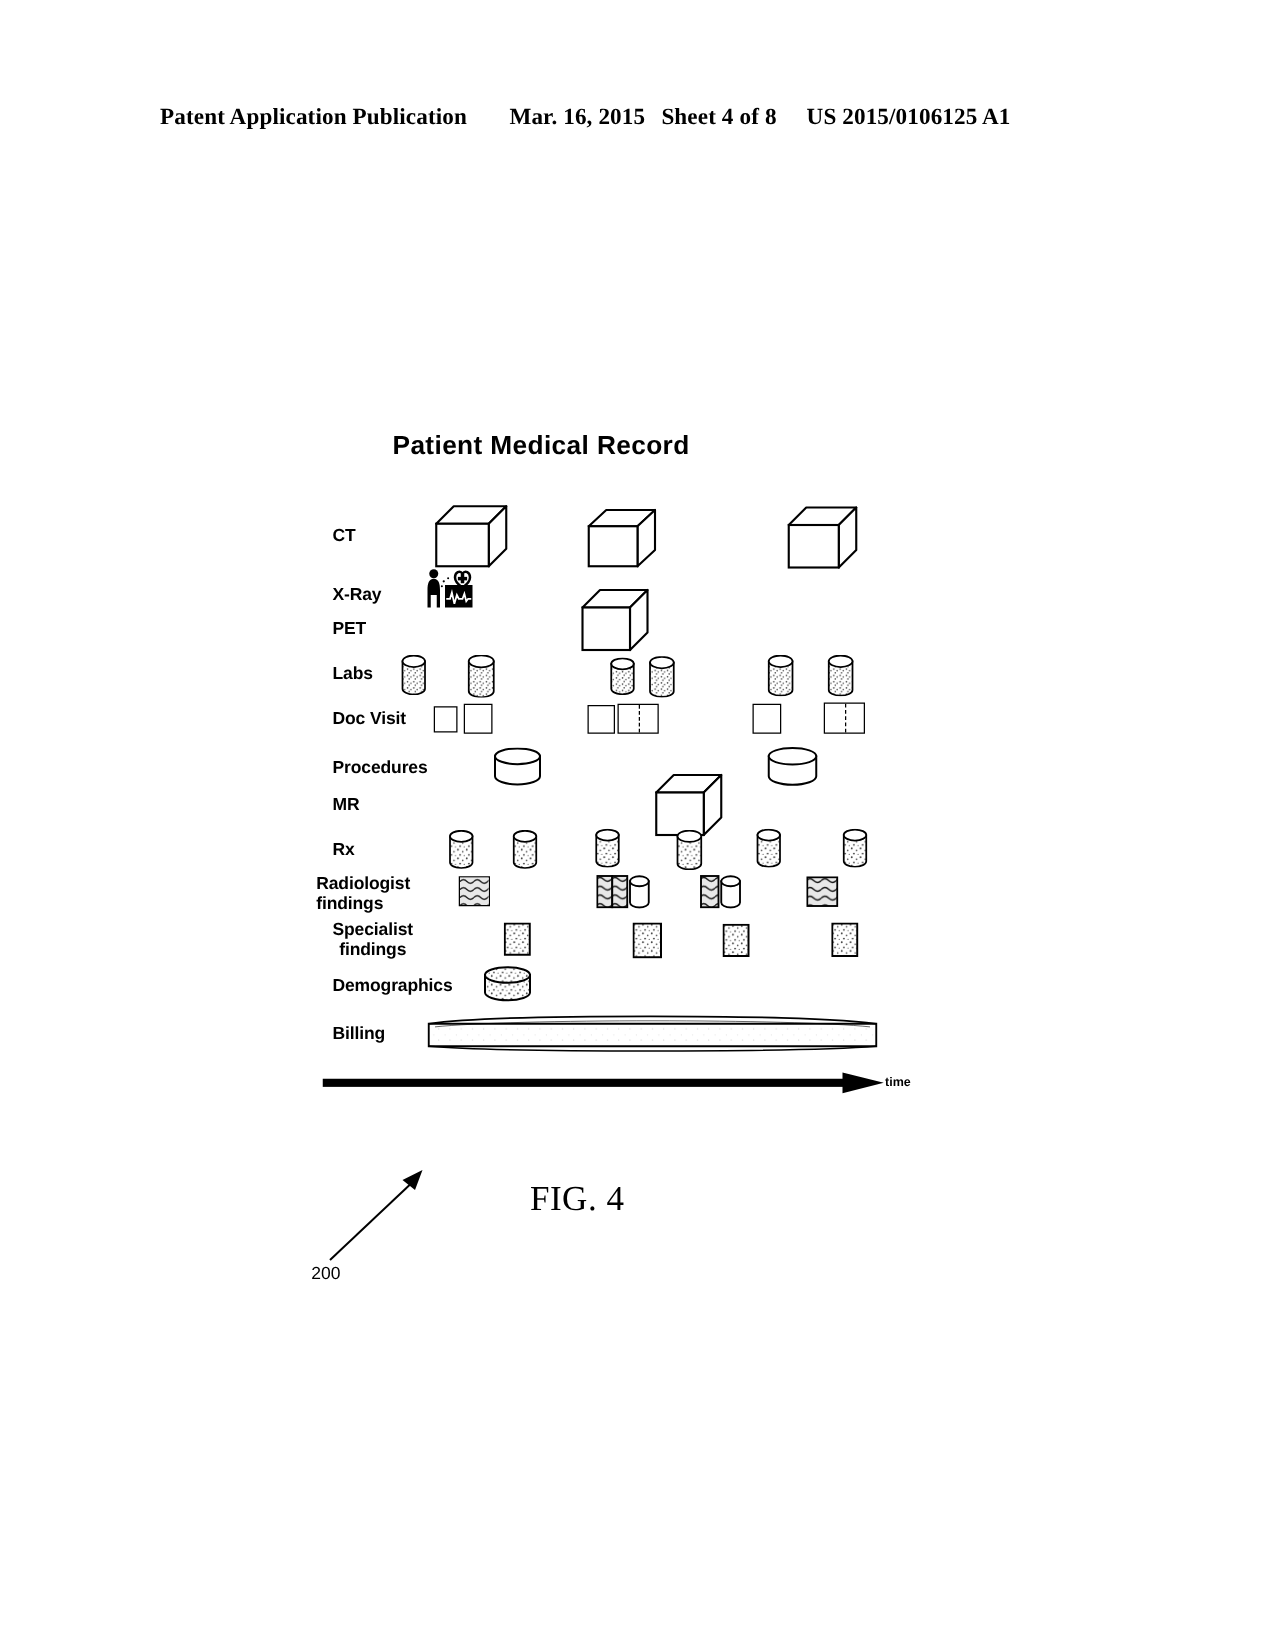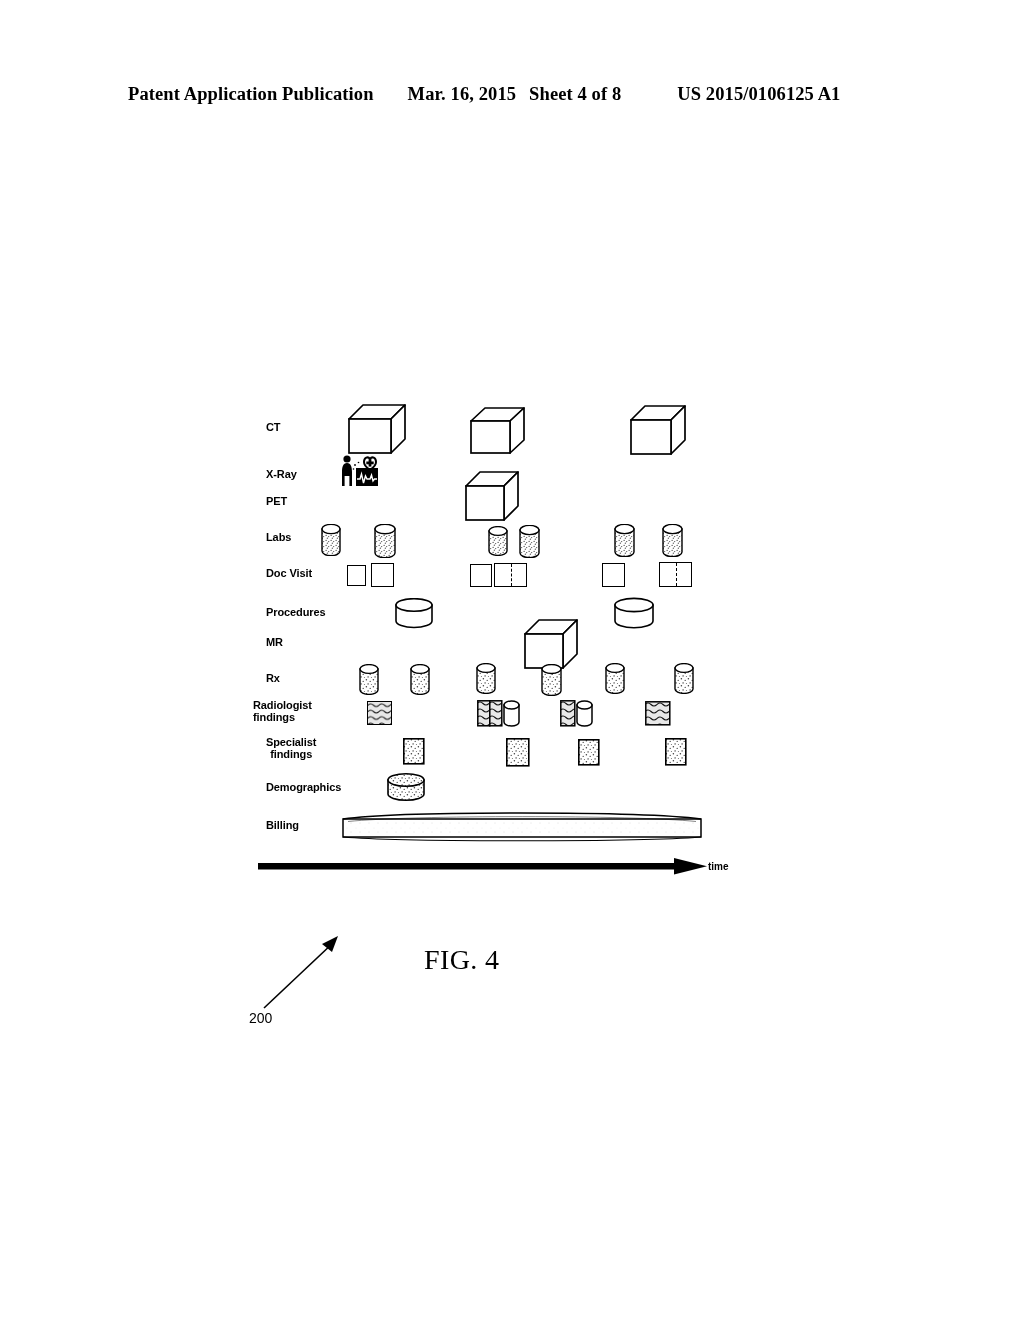--- a/index.html
+++ b/index.html
@@ -26,21 +26,21 @@
     align-items: baseline;
     font-family: "Liberation Serif", serif;
     font-weight: bold;
     font-size: 18.5px;
     letter-spacing: 0.1px;
     white-space: nowrap;
   }
   #patent-header .h-pub   { }
   #patent-header .h-date  { margin-left: 34px; }
   #patent-header .h-sheet { margin-left: 13px; }
-  #patent-header .h-num   { margin-left: 56px; }
+  #patent-header .h-num   { margin-left: 24px; }
 
   
   #figure {
     position: absolute;
     left: 0;
     top: 0;
     width: 1024px;
     height: 1320px;
   }
 
@@ -50,21 +50,21 @@
     top: 345px;
     font-size: 21px;
     font-weight: bold;
     letter-spacing: 0.3px;
     white-space: nowrap;
   }
 
   
   .row-label {
     position: absolute;
-    font-size: 11px;
+    font-size: 14px;
     font-weight: bold;
     letter-spacing: -0.1px;
     white-space: pre-line;
     line-height: 1.12;
     color: #000;
   }
 
   
   .glyph { position: absolute; }
 
@@ -144,20 +144,21 @@
 
 <div id="patent-header">
   <span class="h-pub">Patent Application Publication</span>
   <span class="h-date">Mar. 16, 2015</span>
   <span class="h-sheet">Sheet 4 of 8</span>
   <span class="h-num">US 2015/0106125 A1</span>
 </div>
 
 <div id="figure">
 
+  <div id="figure-title">Patient Medical Record</div>
 
   <svg width="0" height="0" style="position:absolute" aria-hidden="true">
     <defs>
 
       <pattern id="speckle" width="7" height="7" patternUnits="userSpaceOnUse">
         <rect width="7" height="7" fill="#fff"></rect>
         <circle cx="1.4" cy="1.8" r="0.75" fill="#3a3a3a"></circle>
         <circle cx="5.2" cy="3.4" r="0.65" fill="#4a4a4a"></circle>
         <circle cx="3.1" cy="5.9" r="0.7" fill="#333"></circle>
         <circle cx="6.4" cy="6.5" r="0.5" fill="#555"></circle>

